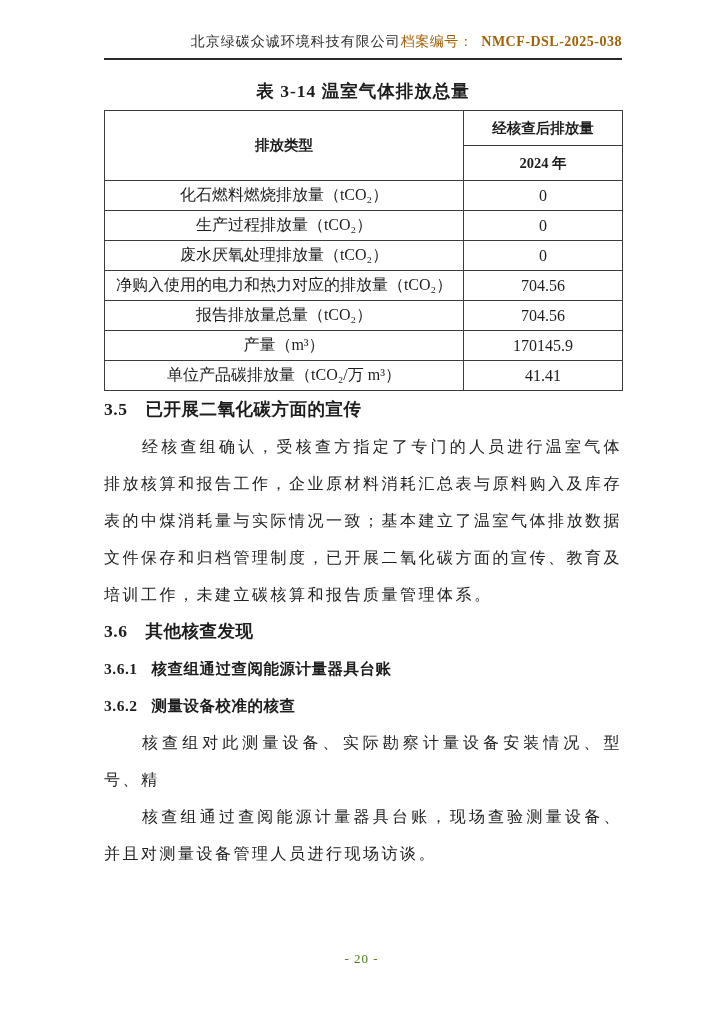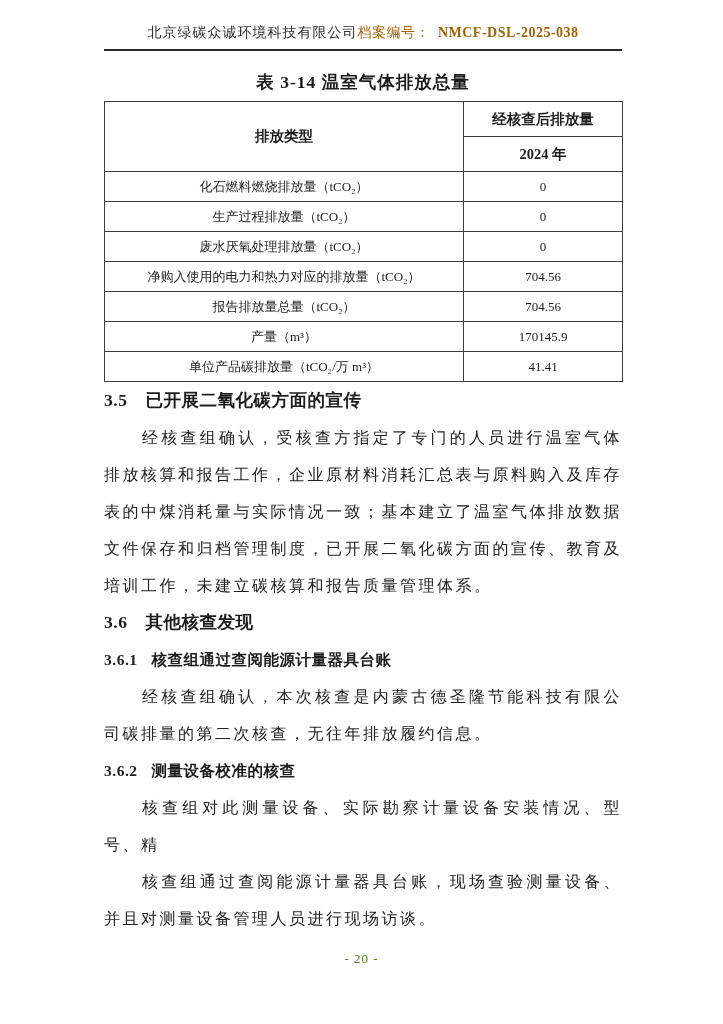--- a/index.html
+++ b/index.html
@@ -17,23 +17,23 @@
     margin: 0 auto;
   }
   .content {
     margin-left: 104px;
     width: 518px;
   }
 
   
   .doc-header {
     display: flex;
-    justify-content: center;
+    justify-content: flex-end;
     align-items: flex-end;
-    padding-top: 24px;
+    padding-top: 33px;
     padding-bottom: 7px;
     border-bottom: 2px solid #2a2a2a;
   }
   .doc-header .company {
     font-size: 14px;
     letter-spacing: 1px;
     color: #2c2c2e;
   }
   .doc-header .file-no {
     font-size: 14px;
@@ -56,21 +56,21 @@
   
   table.emissions {
     width: 100%;
     border-collapse: collapse;
     table-layout: fixed;
   }
   table.emissions td {
     border: 1px solid #3c3c3c;
     text-align: center;
     vertical-align: middle;
-    font-size: 13px;
+    font-size: 16px;
     padding: 0 4px;
   }
   table.emissions col.c1 { width: 359px; }
   table.emissions col.c2 { width: 159px; }
   table.emissions thead td {
     font-weight: bold;
     height: 35px;
     font-size: 14.5px;
   }
   table.emissions tbody td { height: 30px; }
@@ -179,21 +179,20 @@
     </div>
     <p class="body-text">经核查组确认，受核查方指定了专门的人员进行温室气体排放核算和报告工作，企业原材料消耗汇总表与原料购入及库存表的中煤消耗量与实际情况一致；基本建立了温室气体排放数据文件保存和归档管理制度，已开展二氧化碳方面的宣传、教育及培训工作，未建立碳核算和报告质量管理体系。</p>
 
     <div class="sec-heading">
       <span class="num">3.6</span><span>其他核查发现</span>
     </div>
 
     <div class="sub-heading">
       <span class="num">3.6.1</span><span>核查组通过查阅能源计量器具台账</span>
     </div>
-    <p class="body-text">经核查组确认，本次核查是内蒙古德圣隆节能科技有限公司碳排量的第二次核查，无往年排放履约信息。</p>
 
     <div class="sub-heading">
       <span class="num">3.6.2</span><span>测量设备校准的核查</span>
     </div>
     <p class="body-text">核查组对此测量设备、实际勘察计量设备安装情况、型号、精</p>
     <p class="body-text">核查组通过查阅能源计量器具台账，现场查验测量设备、并且对测量设备管理人员进行现场访谈。</p>
 
   </div>
 
   <div class="page-footer">- 20 -</div>

